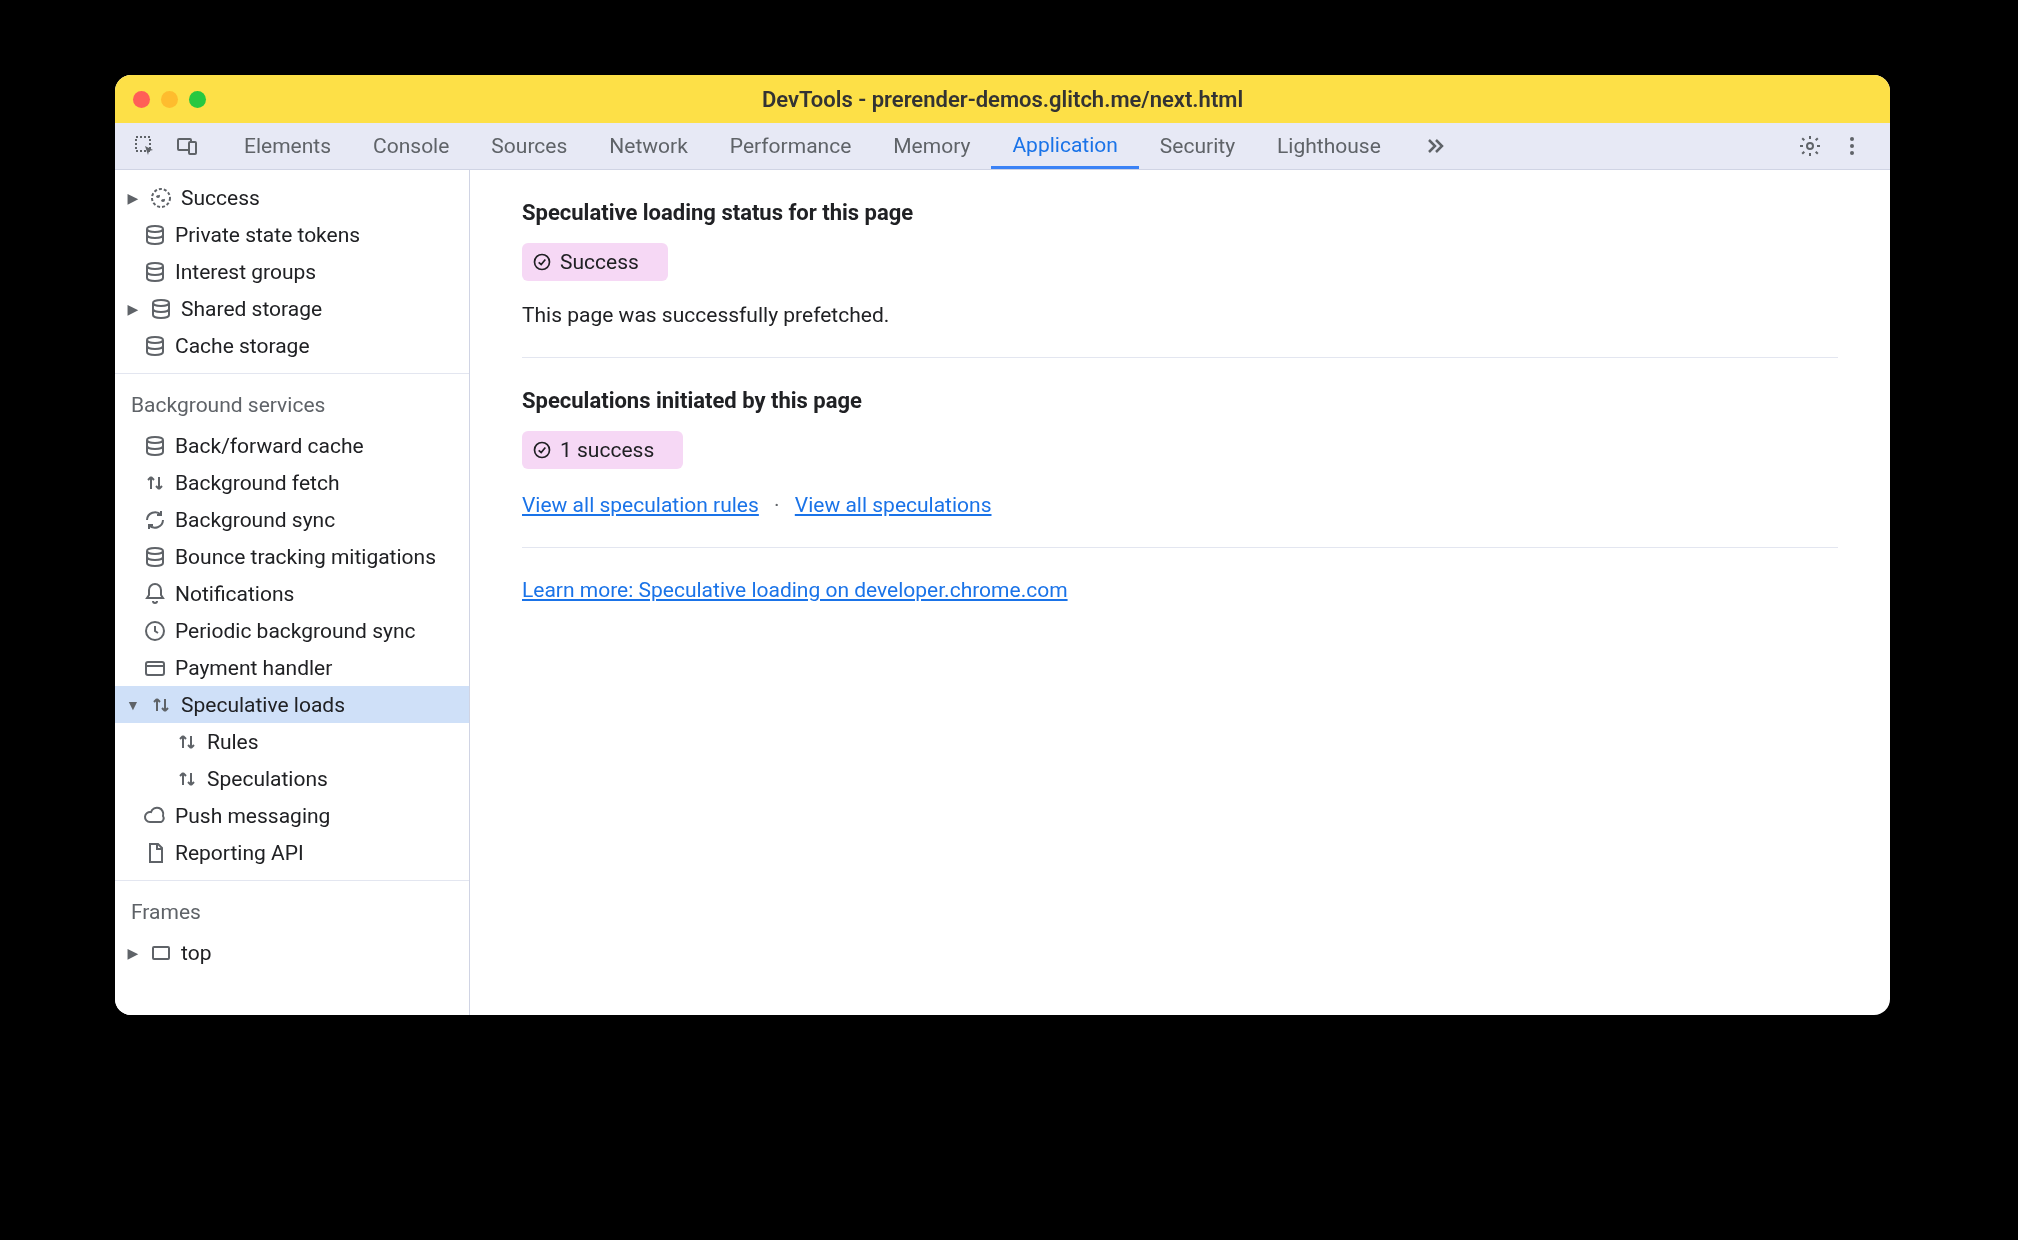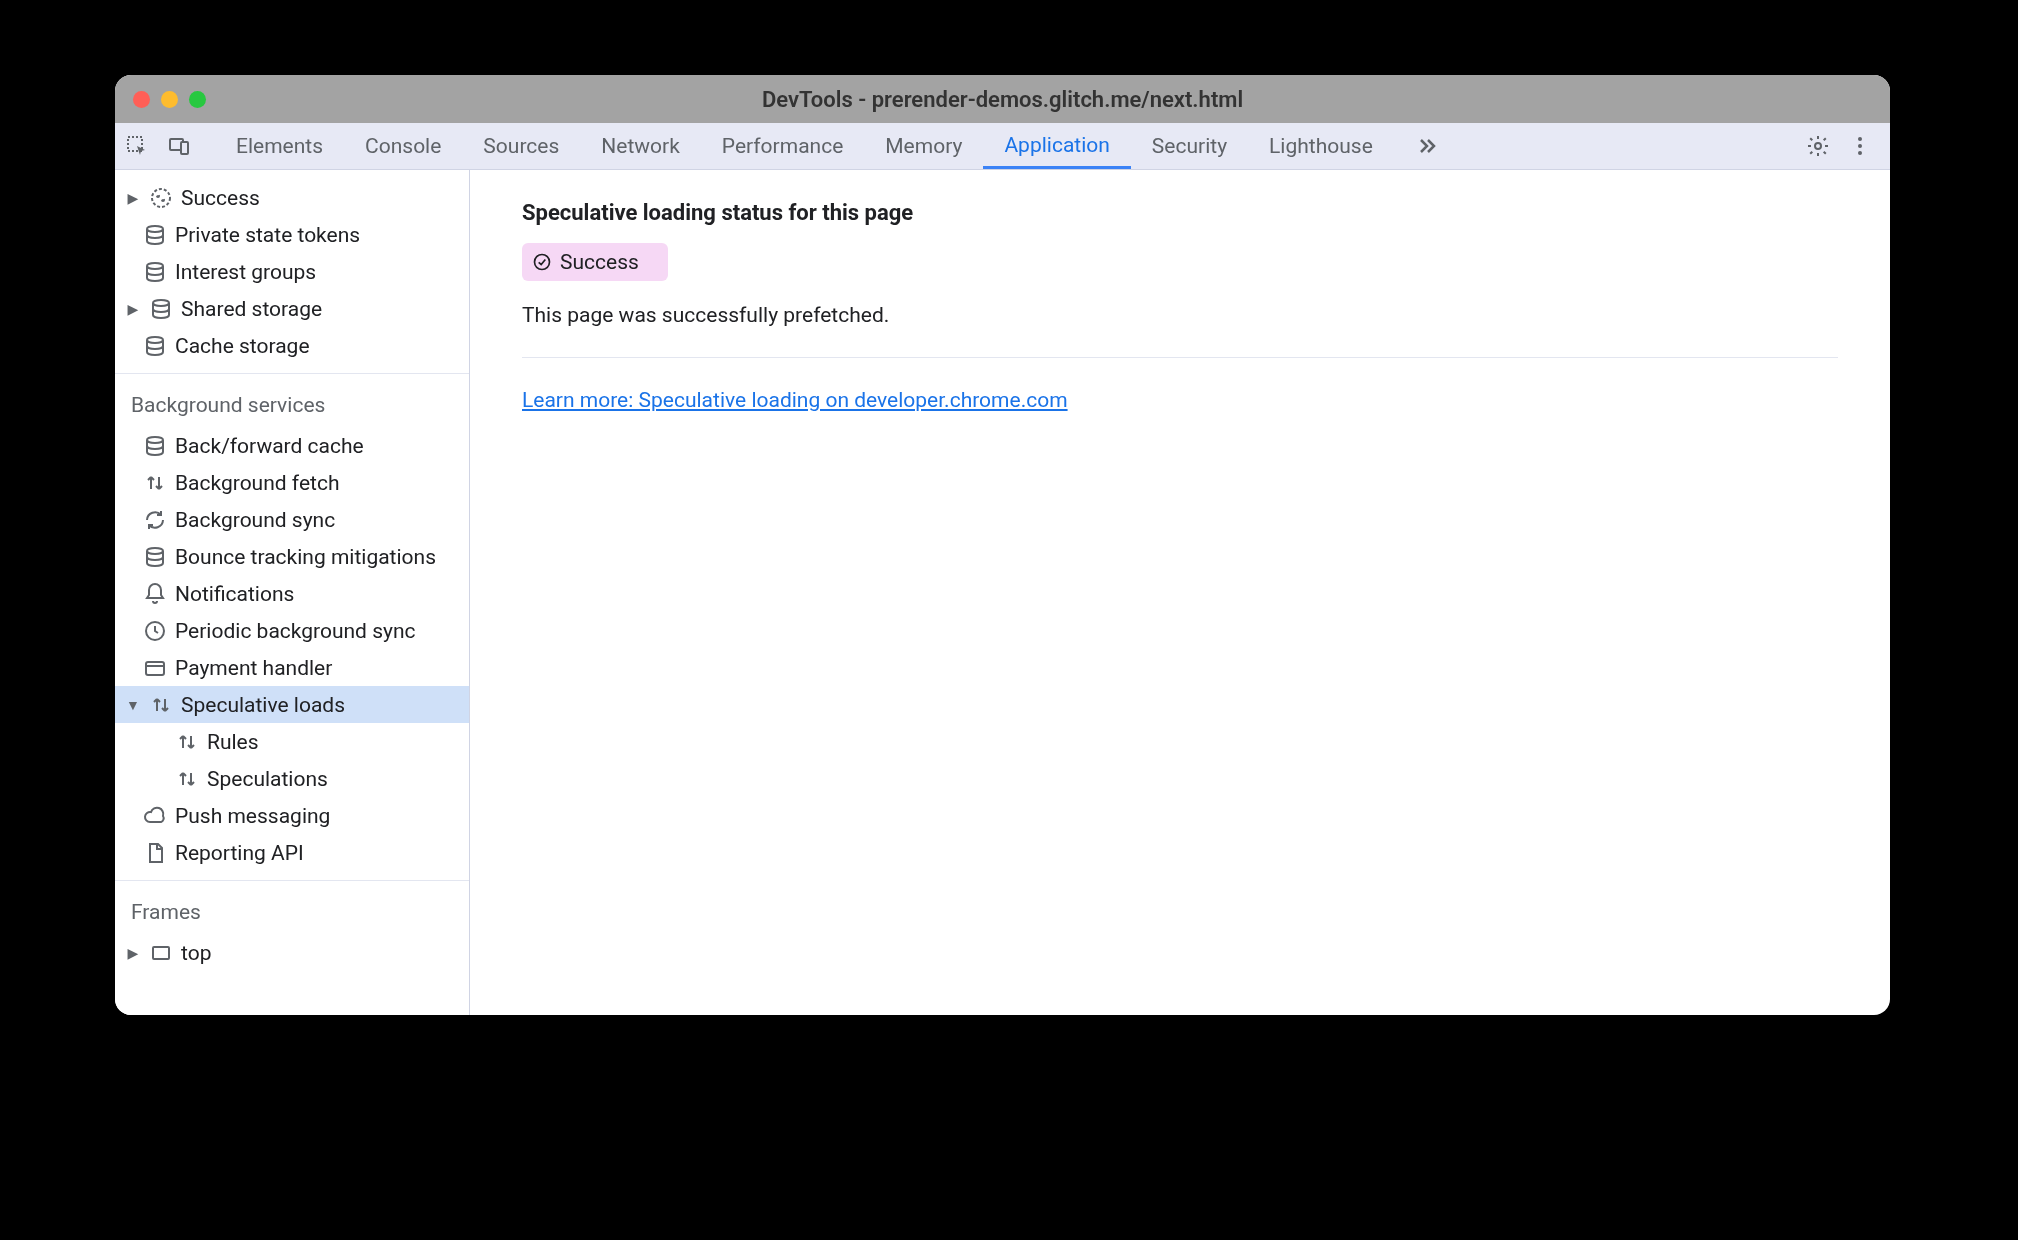--- a/index.html
+++ b/index.html
@@ -1,25 +1,25 @@
 <!DOCTYPE html>
 <html><head>
 <meta charset="utf-8">
 <style>
 * { margin:0; padding:0; box-sizing:border-box; font-family:-apple-system,BlinkMacSystemFont,"Segoe UI",Roboto,sans-serif; }
 body { background:#000; width:2018px; height:1240px; position:relative; }
 .window { position:absolute; left:115px; top:75px; width:1775px; height:940px; background:#fff; border-radius:16px; overflow:hidden; box-shadow:0 20px 60px rgba(0,0,0,0.5); }
-.titlebar { height:48px; background:#a3a3a3; display:flex; align-items:center; padding:0 18px; position:relative; }
+.titlebar { height:48px; background:#fde047; display:flex; align-items:center; padding:0 18px; position:relative; }
 .tl-dots { display:flex; gap:11px; }
 .tl-dot { width:17px; height:17px; border-radius:50%; }
 .tl-red { background:#ff5f57; }
 .tl-yellow { background:#febc2e; }
 .tl-green { background:#28c840; }
 .tl-title { position:absolute; left:50%; transform:translateX(-50%); font-size:22px; font-weight:600; color:#333; }
-.tabbar { height:47px; background:#e7e9f5; display:flex; align-items:center; border-bottom:1px solid #d0d4e4; padding:0 10px; }
+.tabbar { height:47px; background:#e7e9f5; display:flex; align-items:center; border-bottom:1px solid #d0d4e4; padding:0 18px; }
 .tb-icons { display:flex; gap:18px; padding-right:24px; }
 .tb-icon { width:24px; height:24px; display:flex; align-items:center; justify-content:center; }
 .tabs { display:flex; gap:0; flex:1; }
 .tab { padding:0 21px; height:46px; display:flex; align-items:center; font-size:21px; color:#5f6368; cursor:pointer; }
 .tab.active { color:#1a73e8; border-bottom:3px solid #3b82f6; margin-bottom:-1px; }
 .tb-right { display:flex; gap:18px; align-items:center; padding-right:8px; }
 .content { display:flex; height:calc(100% - 95px); }
 .sidebar { width:355px; border-right:1px solid #d0d4e4; overflow:hidden; background:#fff; font-size:21px; color:#202124; }
 .sb-section { padding:9px 0; border-bottom:1px solid #e3e6f0; }
 .sb-header { font-size:21px; color:#5f6368; padding:10px 12px 10px 16px; font-weight:400; }
@@ -286,19 +286,34 @@
         <div class="badge">
           <svg viewBox="0 0 24 24" fill="none" stroke="#202124" stroke-width="2">
               <circle cx="12" cy="12" r="9"></circle>
               <path d="M8 12.5 L11 15 L16 9"></path>
             </svg>
           <span>Success</span>
         </div>
         <p>This page was successfully prefetched.</p>
       </div>
 
+      <div class="main-section">
+        <h2>Speculations initiated by this page</h2>
+        <div class="badge">
+          <svg viewBox="0 0 24 24" fill="none" stroke="#202124" stroke-width="2">
+              <circle cx="12" cy="12" r="9"></circle>
+              <path d="M8 12.5 L11 15 L16 9"></path>
+            </svg>
+          <span>1 success</span>
+        </div>
+        <div class="link-row">
+          <span class="link">View all speculation rules</span>
+          <span class="dot-sep">·</span>
+          <span class="link">View all speculations</span>
+        </div>
+      </div>
 
       <div class="main-section last">
         <span class="link">Learn more: Speculative loading on developer.chrome.com</span>
       </div>
     </div>
   </div>
 </div>
 
 </body></html>

